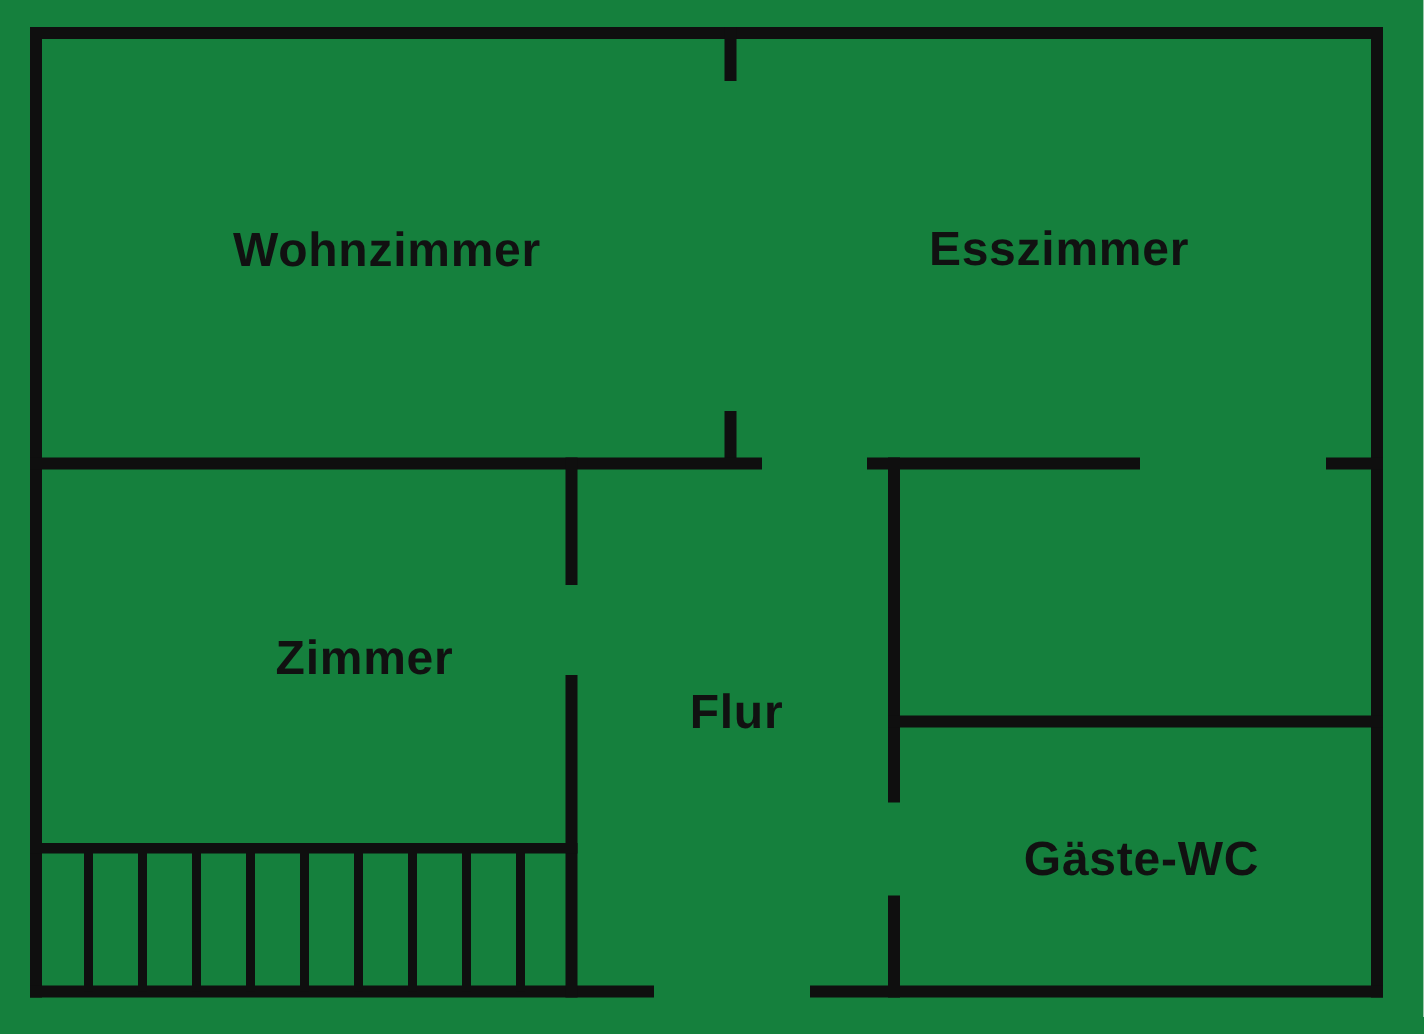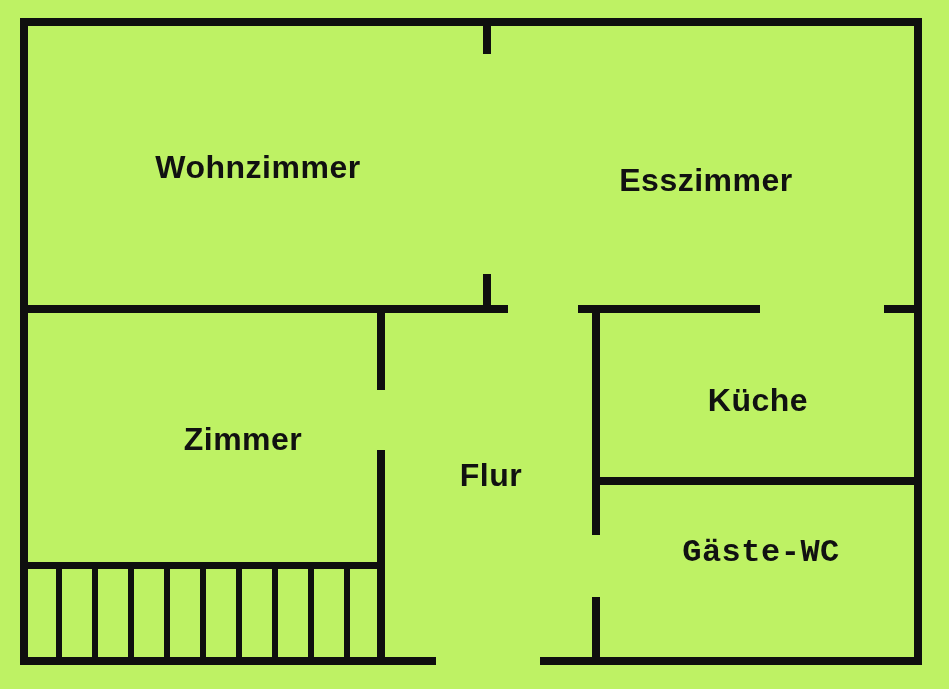--- a/index.html
+++ b/index.html
@@ -24,27 +24,26 @@
     transform: translate(-50%, -50%);
     font-weight: 700;
     font-size: 32px;
     letter-spacing: 0.5px;
     white-space: nowrap;
   }
 </style>
 </head>
 <body>
 
-<div id="floorplan" style="width: 949px; height: 689px; background: #bef264;">
+<div id="floorplan" style="width: 949px; height: 689px; background: #15803d;">
   <span class="room-label" style="left: 258px; top: 167px; color: rgb(17, 17, 17);">Wohnzimmer</span>
-  <span class="room-label" style="left: 706px; top: 180px; color: rgb(17, 17, 17);">Esszimmer</span>
+  <span class="room-label" style="left: 706px; top: 166px; color: rgb(17, 17, 17);">Esszimmer</span>
   <span class="room-label" style="left: 203px; top: 439px; color: rgb(17, 17, 17); margin-left: 40px;">Zimmer</span>
   <span class="room-label" style="left: 491px; top: 475px; color: rgb(17, 17, 17);">Flur</span>
-  <span class="room-label" style="left: 758px; top: 400px; color: rgb(17, 17, 17);">Küche</span>
-  <span class="room-label" style="left: 761px; top: 552px; color: rgb(17, 17, 17); font-family: Liberation Mono, monospace;">Gäste-WC</span>
+  <span class="room-label" style="left: 761px; top: 573px; color: rgb(17, 17, 17);">Gäste-WC</span>
 <div class="wall" style="left: 20px; top: 18px; width: 902px; height: 8px; background: rgb(15, 15, 15);"></div>
     <div class="wall" style="left: 20px; top: 18px; width: 8px; height: 647px; background: rgb(15, 15, 15);"></div>
     <div class="wall" style="left: 914px; top: 18px; width: 8px; height: 647px; background: rgb(15, 15, 15);"></div>
     <div class="wall" style="left: 20px; top: 657px; width: 416px; height: 8px; background: rgb(15, 15, 15);"></div>
     <div class="wall" style="left: 540px; top: 657px; width: 382px; height: 8px; background: rgb(15, 15, 15);"></div>
     <div class="wall" style="left: 483px; top: 18px; width: 8px; height: 36px; background: rgb(15, 15, 15);"></div>
     <div class="wall" style="left: 483px; top: 274px; width: 8px; height: 33px; background: rgb(15, 15, 15);"></div>
     <div class="wall" style="left: 20px; top: 305px; width: 488px; height: 8px; background: rgb(15, 15, 15);"></div>
     <div class="wall" style="left: 578px; top: 305px; width: 182px; height: 8px; background: rgb(15, 15, 15);"></div>
     <div class="wall" style="left: 884px; top: 305px; width: 38px; height: 8px; background: rgb(15, 15, 15);"></div>

